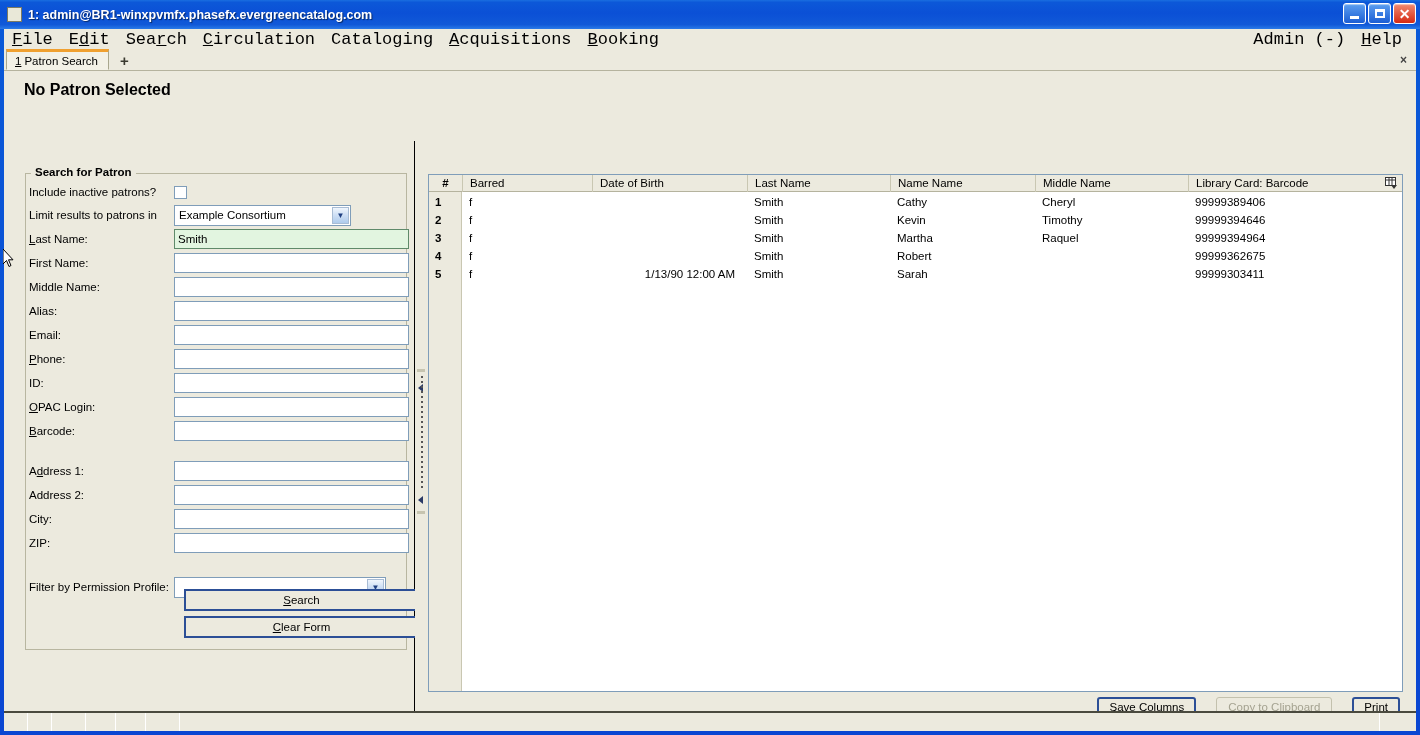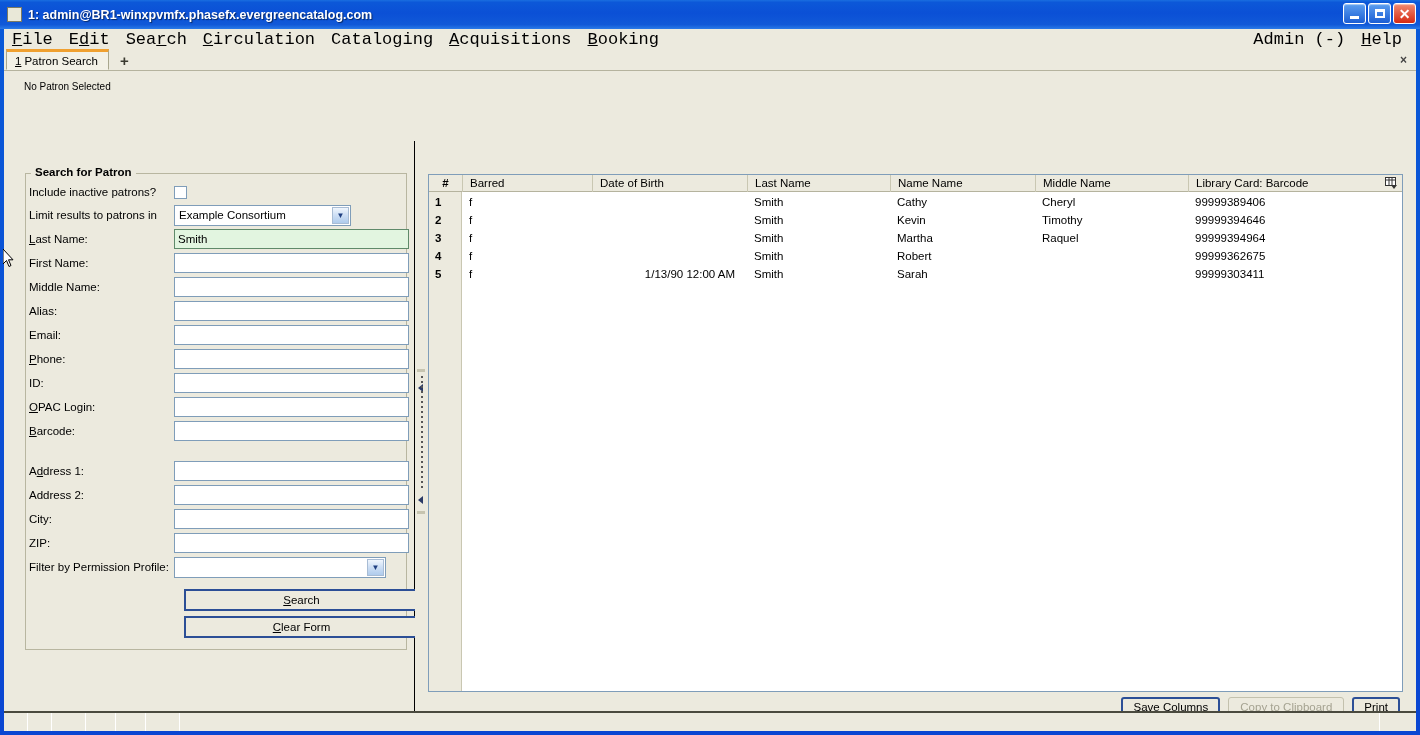--- a/index.html
+++ b/index.html
@@ -103,21 +103,21 @@
   
   #patron-header {
     position: absolute; left: 13px; top: 47px;
     width: 1386px; height: 56px;
     background: #eceade;
     border: 1px solid #000000;
     border-top-width: 2px;
   }
   #patron-status {
     position: absolute; left: 20px; top: 52px;
-    font-size: 10px; font-weight: normal; color: #000;
+    font-size: 16px; font-weight: bold; color: #000;
   }
   #header-buttons {
     position: absolute; right: 7px; top: 7px;
     display: flex; gap: 8px;
   }
   .btn {
     font-family: "Liberation Sans", sans-serif;
     font-size: 11.5px;
     padding: 3px 11px;
     background: #eceade;
@@ -273,21 +273,21 @@
     color: #000;
   }
   .cell.num {
     font-weight: bold;
     justify-content: flex-start; padding-left: 6px;
   }
   .cell.dob { justify-content: flex-end; padding-right: 12px; }
 
   #grid-buttons {
     position: absolute; right: 3px; top: 556px;
-    display: flex; gap: 8px;
+    display: flex; gap: 20px;
   }
 
   
   #statusbar {
     position: absolute; left: 4px; top: 711px;
     width: 1412px; height: 20px;
     background: #eceade;
     border-top: 2px solid #4a4a3e;
     display: flex; align-items: stretch;
   }
@@ -428,21 +428,21 @@
         <div class="form-row" style="top:368px">
           <div class="form-label">City:</div>
           <input class="txt" value="" style="">
         </div>
 
         <div class="form-row" style="top:392px">
           <div class="form-label">ZIP:</div>
           <input class="txt" value="" style="">
         </div>
 
-        <div class="form-row" style="top:416px">
+        <div class="form-row" style="top:436px">
           <div class="form-label">Filter by Permission Profile:</div>
           <div class="sel wide">
             <span></span>
             <span class="sel-arrow">▼</span>
           </div>
         </div>
 
         <div class="form-btn" style="top:448px">
           <span><span class="ul">S</span>earch</span>
         </div>

